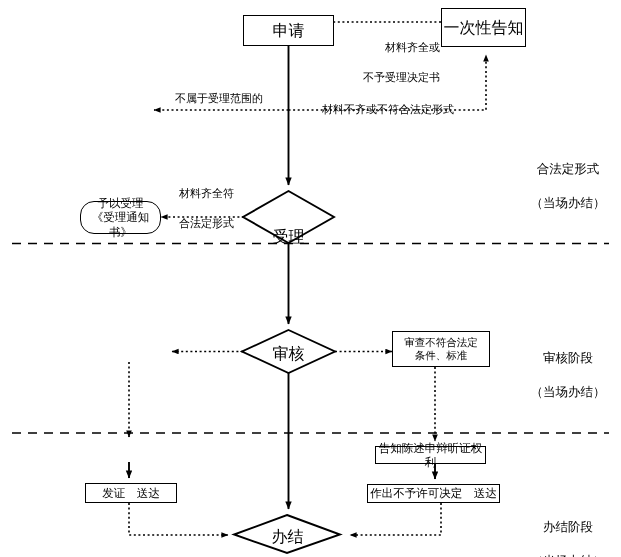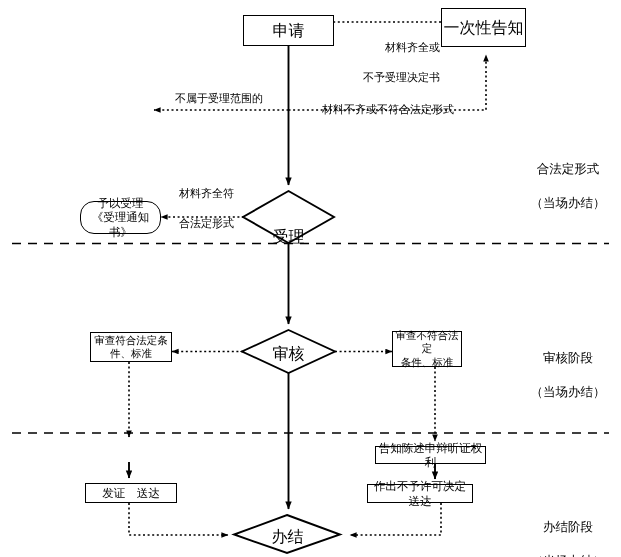--- a/index.html
+++ b/index.html
@@ -123,40 +123,36 @@
   <div class="node rect t12" style="left:441px; top:8px; width:85px; height:39px;">
     <span>一次性告知</span>
   </div>
 
 
   <div class="node rect t115" style="left:80px; top:201px; width:81px; height:33px;border-radius:14px;">
     <span>予以受理</span>
     <span>《受理通知书》</span>
   </div>
 
-  <div class="node rect t10" style="left:90px; top:332px; width:82px; height:30px;">
-    <span>审查符合法定条</span>
-    <span>件、标准</span>
-  </div>
 
-  <div class="node rect t10" style="left:392px; top:331px; width:70px; height:36px;">
+  <div class="node rect t10" style="left:392px; top:331px; width:98px; height:36px;">
     <span>审查不符合法定</span>
     <span>条件、标准</span>
   </div>
 
 
   <div class="node rect t115" style="left:85px; top:483px; width:92px; height:20px;">
     <span>发证　送达</span>
   </div>
 
   <div class="node rect t115" style="left:375px; top:446px; width:111px; height:18px;">
     <span>告知陈述申辩听证权利</span>
   </div>
 
-  <div class="node rect t115" style="left:367px; top:484px; width:106px; height:19px;">
+  <div class="node rect t115" style="left:367px; top:484px; width:133px; height:19px;">
     <span>作出不予许可决定　送达</span>
   </div>
 
   <div class="diamond-text t12" style="left:258px; top:209px; width:61px;margin-top:18px;">
     <span>受理</span>
   </div>
 
   <div class="diamond-text t12" style="left:258px; top:344px; width:61px;">
     <span>审核</span>
   </div>

